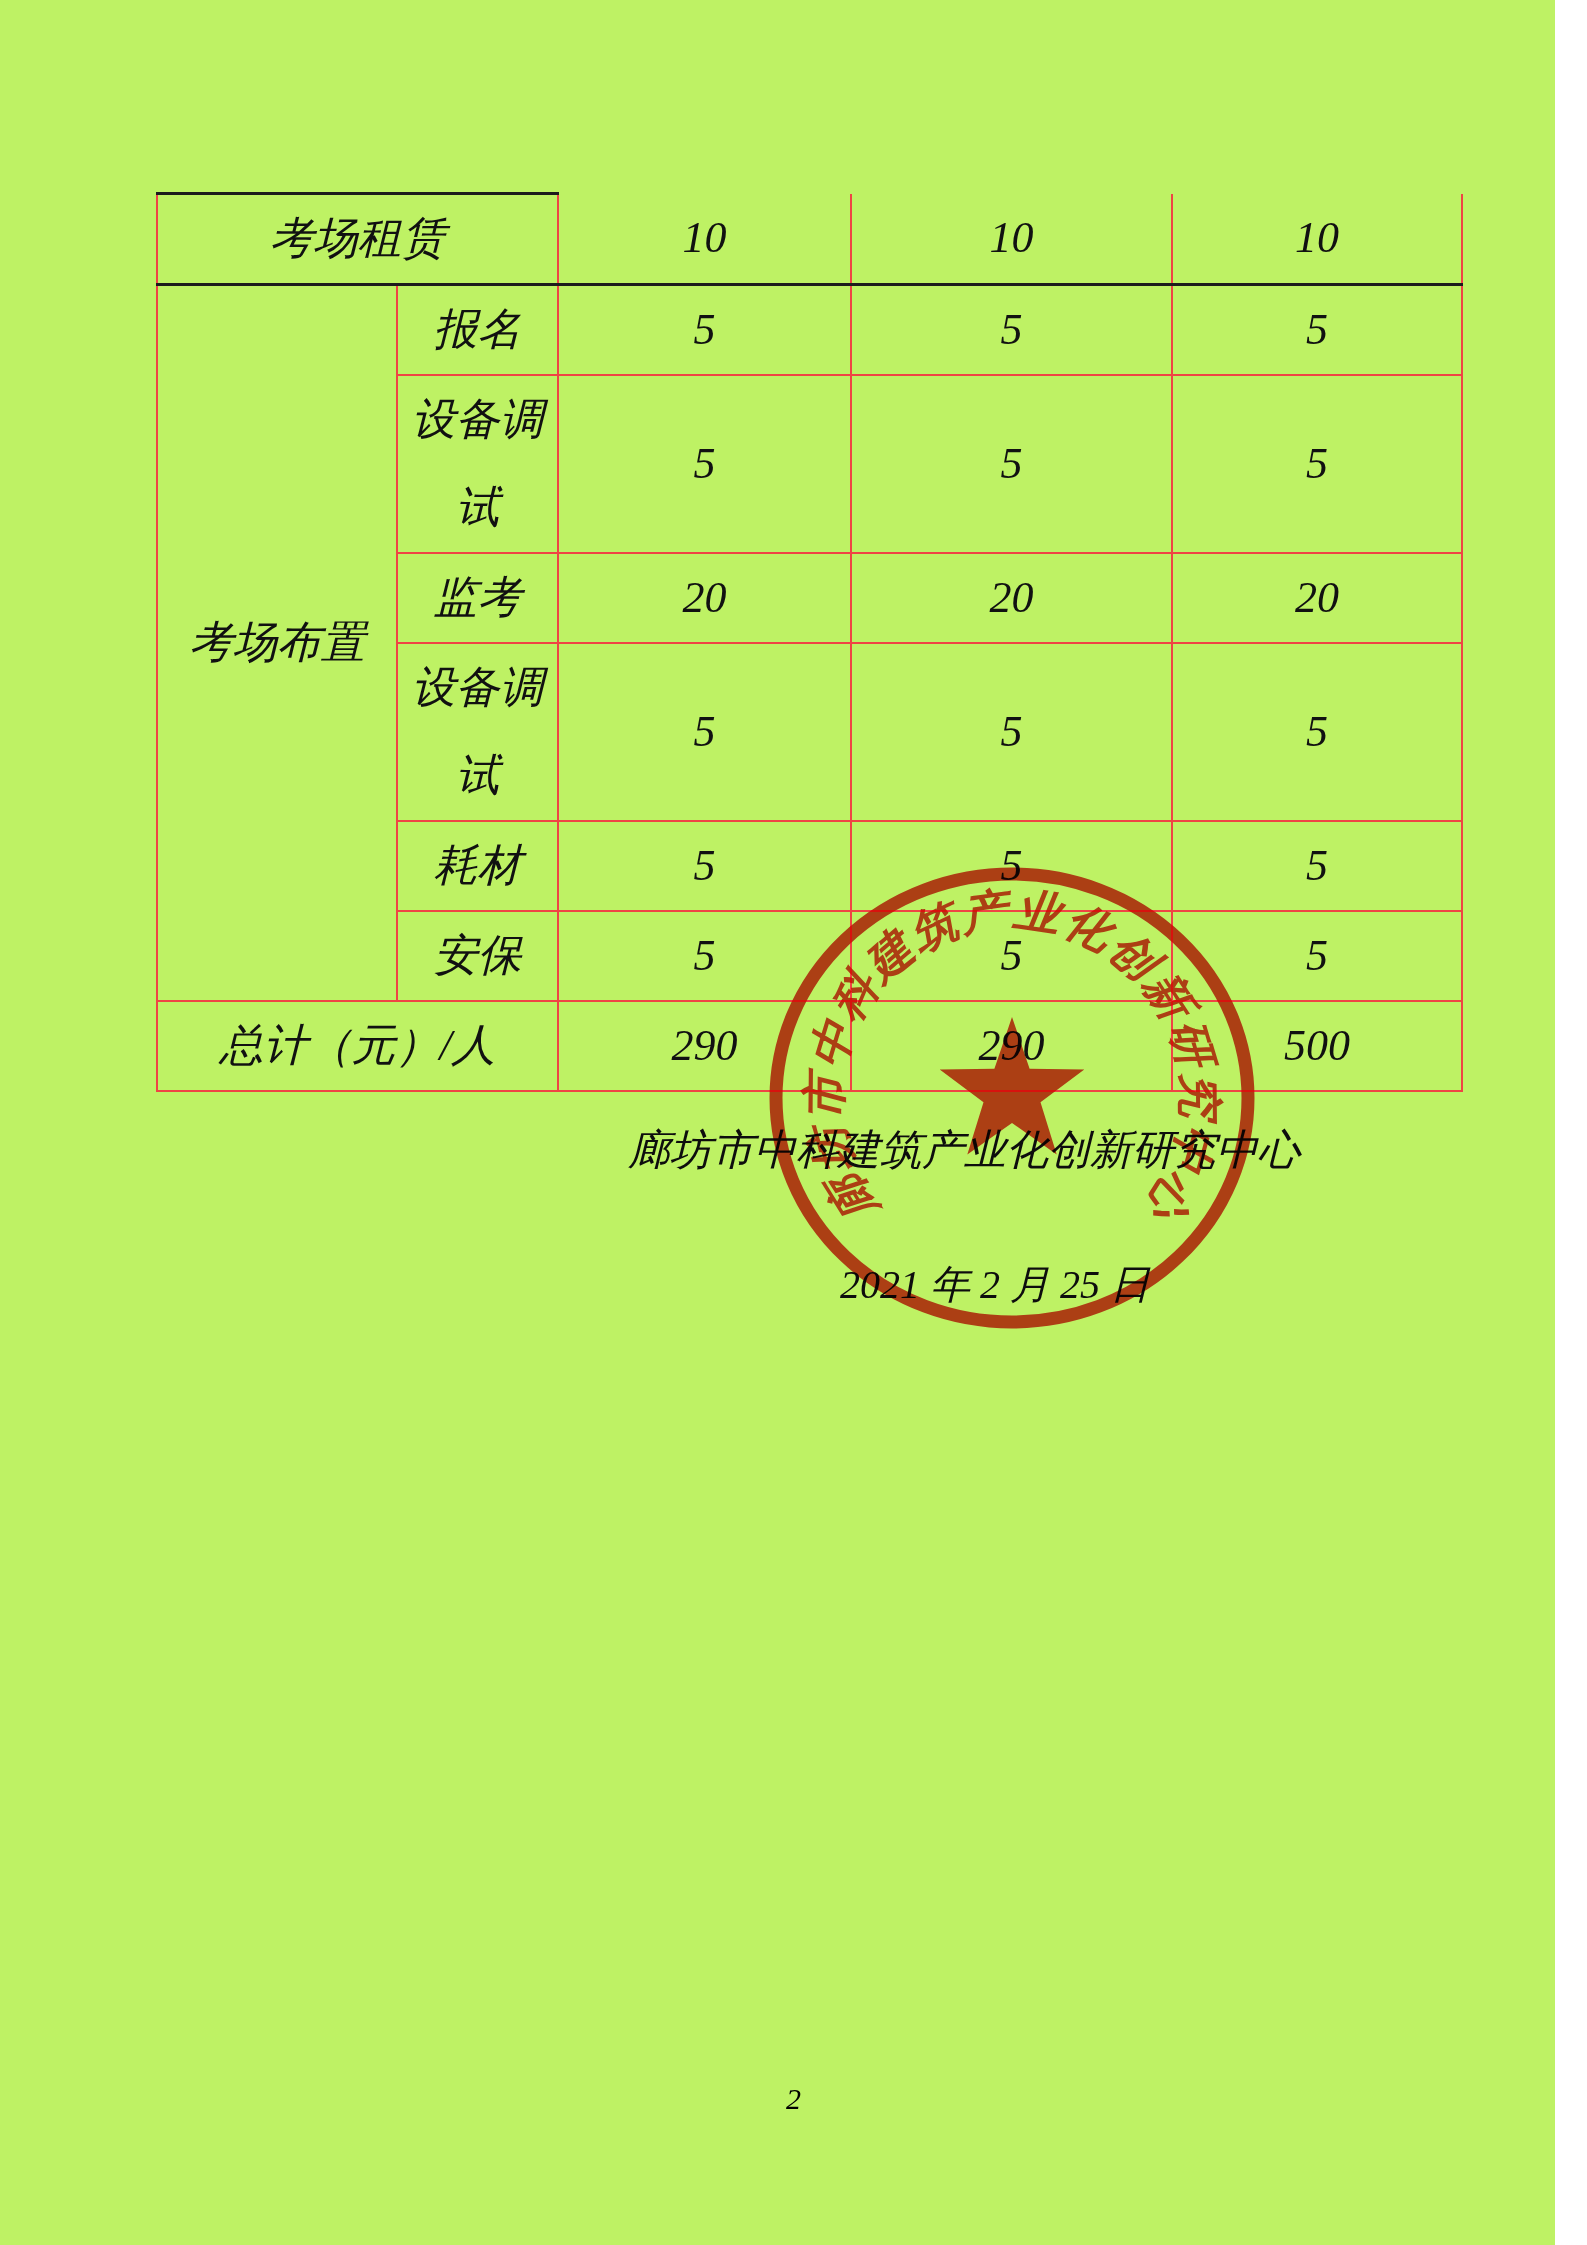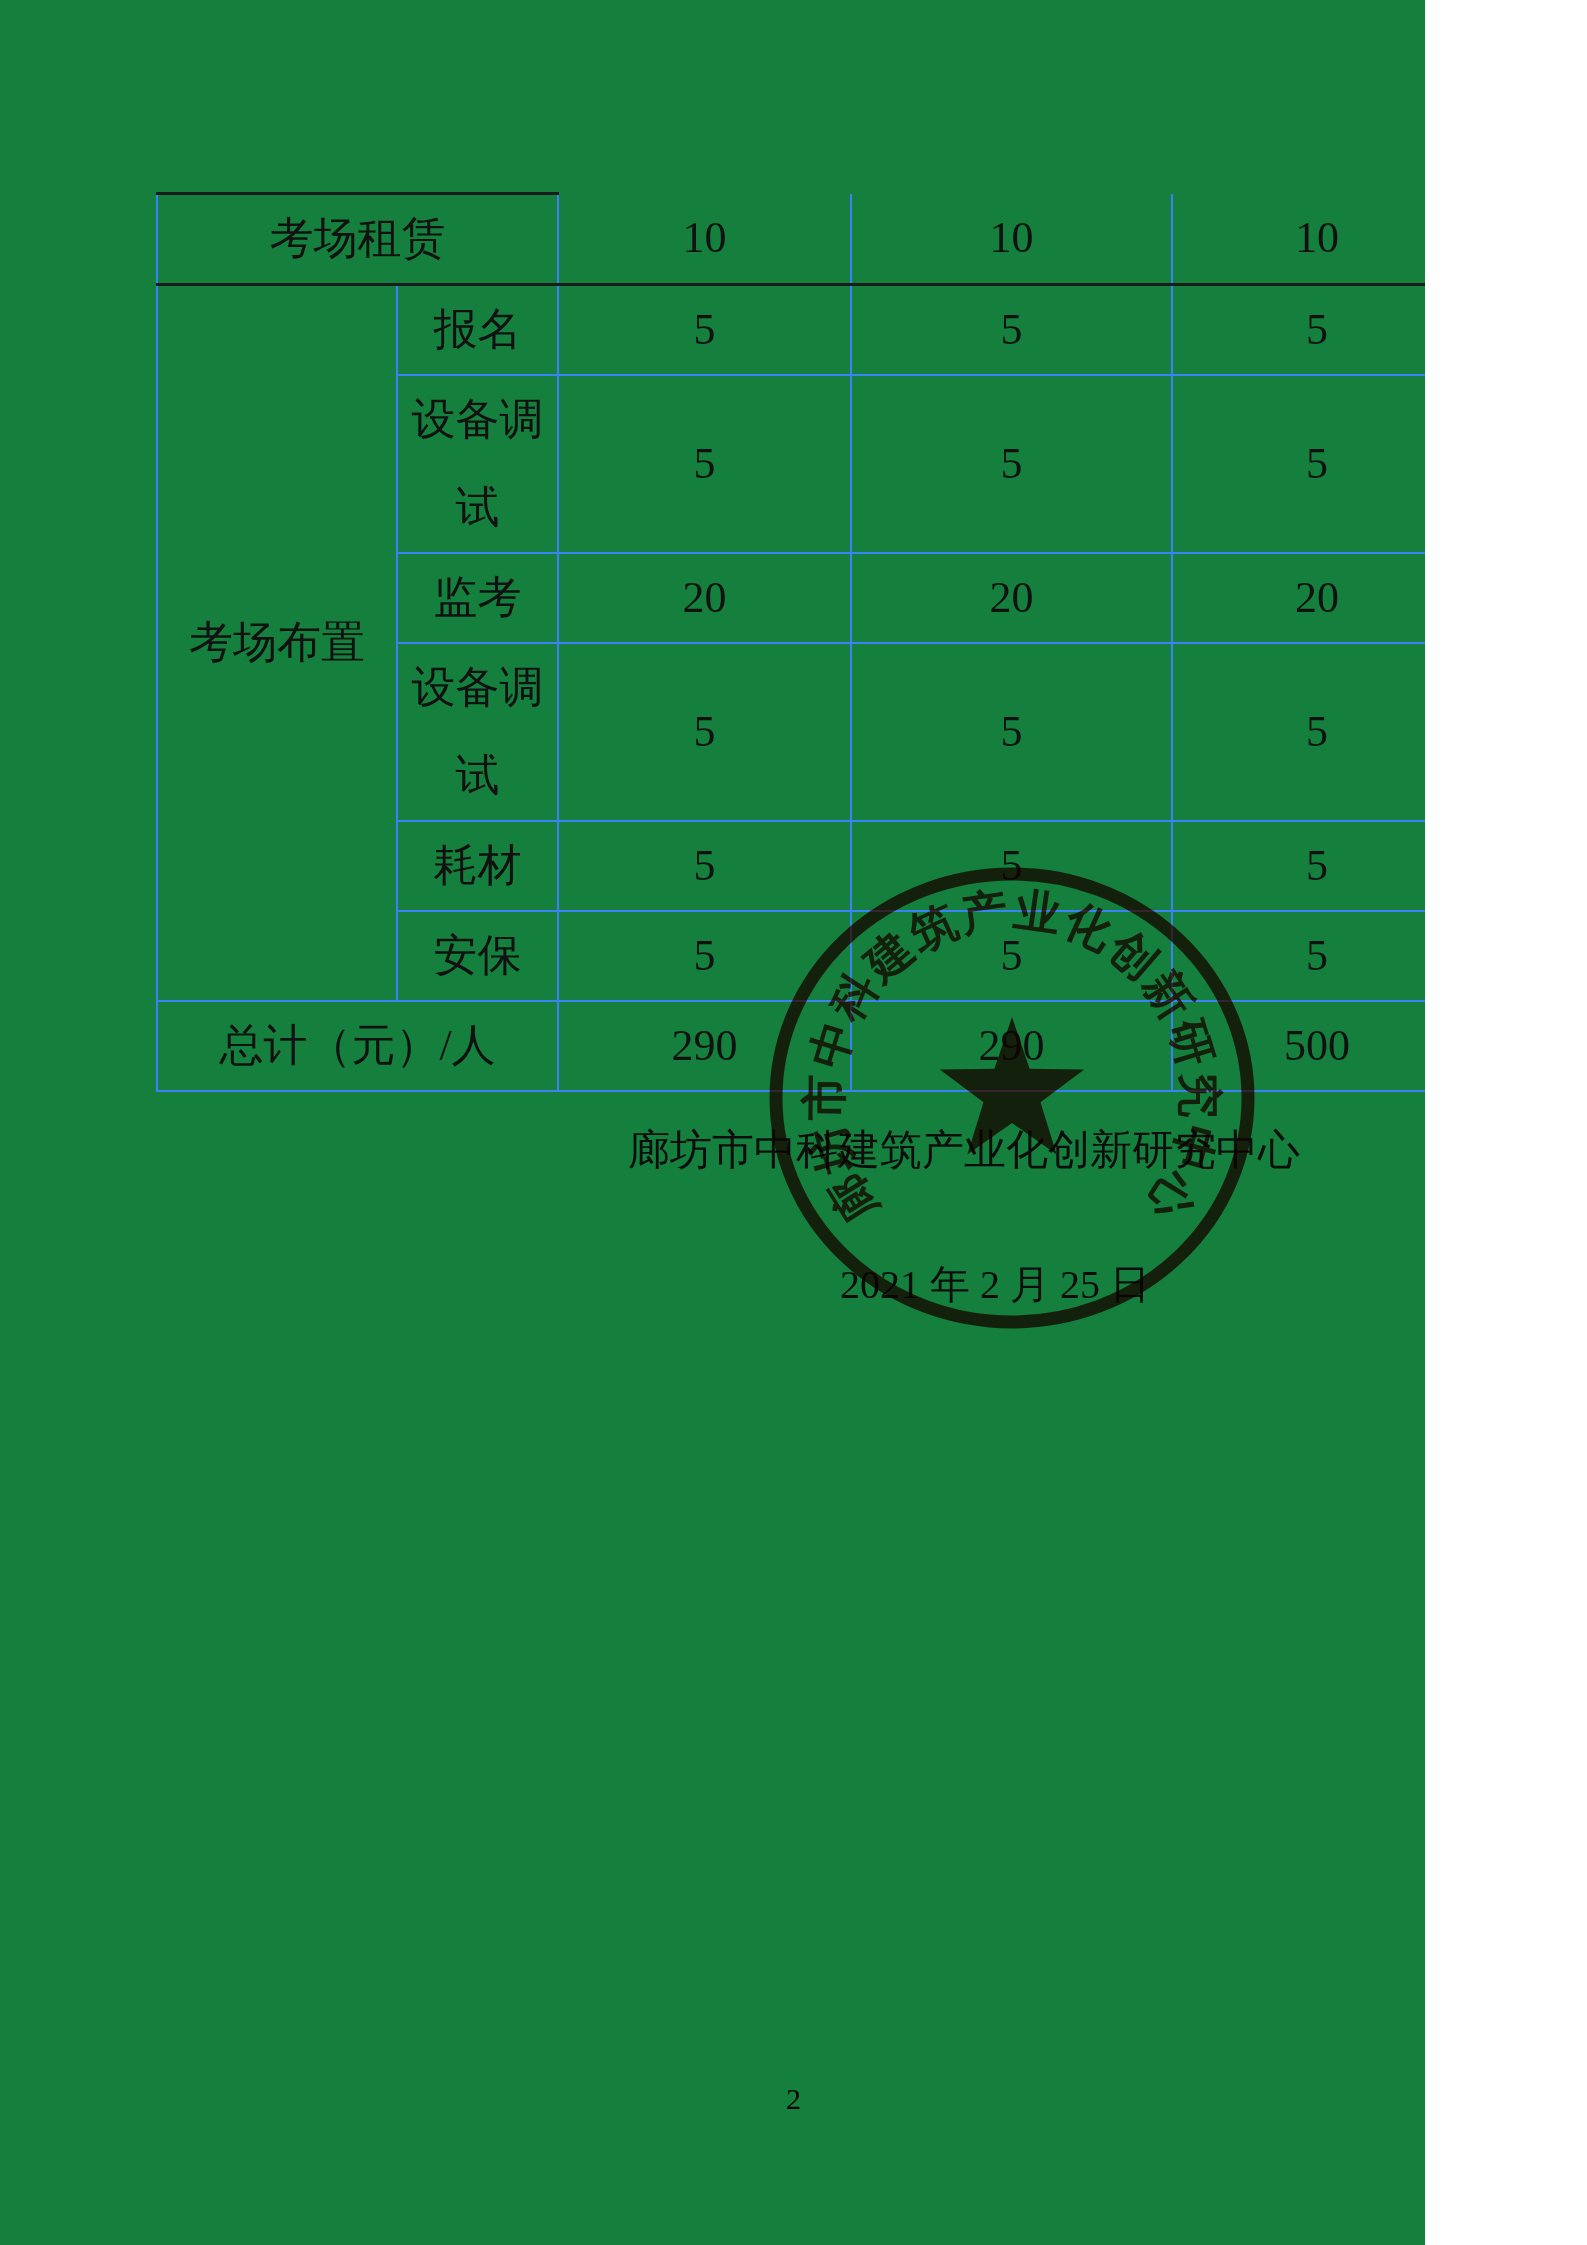--- a/index.html
+++ b/index.html
@@ -2,39 +2,40 @@
 <html><head>
 <meta charset="utf-8">
 <style>
   html, body {
     margin: 0;
     padding: 0;
     background: #ffffff;
   }
   .page {
     position: relative;
-    width: 1425px;
+    width: 1555px;
     height: 2245px;
-    background: #15803d;
+    background: #bef264;
     overflow: hidden;
     font-family: "Liberation Serif", "DejaVu Serif", serif;
     color: #111111;
+    font-style: italic;
   }
 
   
   table.fee-table {
     position: absolute;
     left: 156px;
     top: 192px;
     width: 1305px;
     border-collapse: collapse;
     table-layout: fixed;
   }
   table.fee-table td {
-    border: 2px solid #3b82f6;
+    border: 2px solid #ef4444;
     text-align: center;
     vertical-align: middle;
     font-size: 44px;
     line-height: 2.0;
     word-break: break-all;
     padding: 0;
   }
   td.cjk { font-size: 42px; }
   td.num { font-size: 44px; }
   tr.r1 { height: 84px; }

